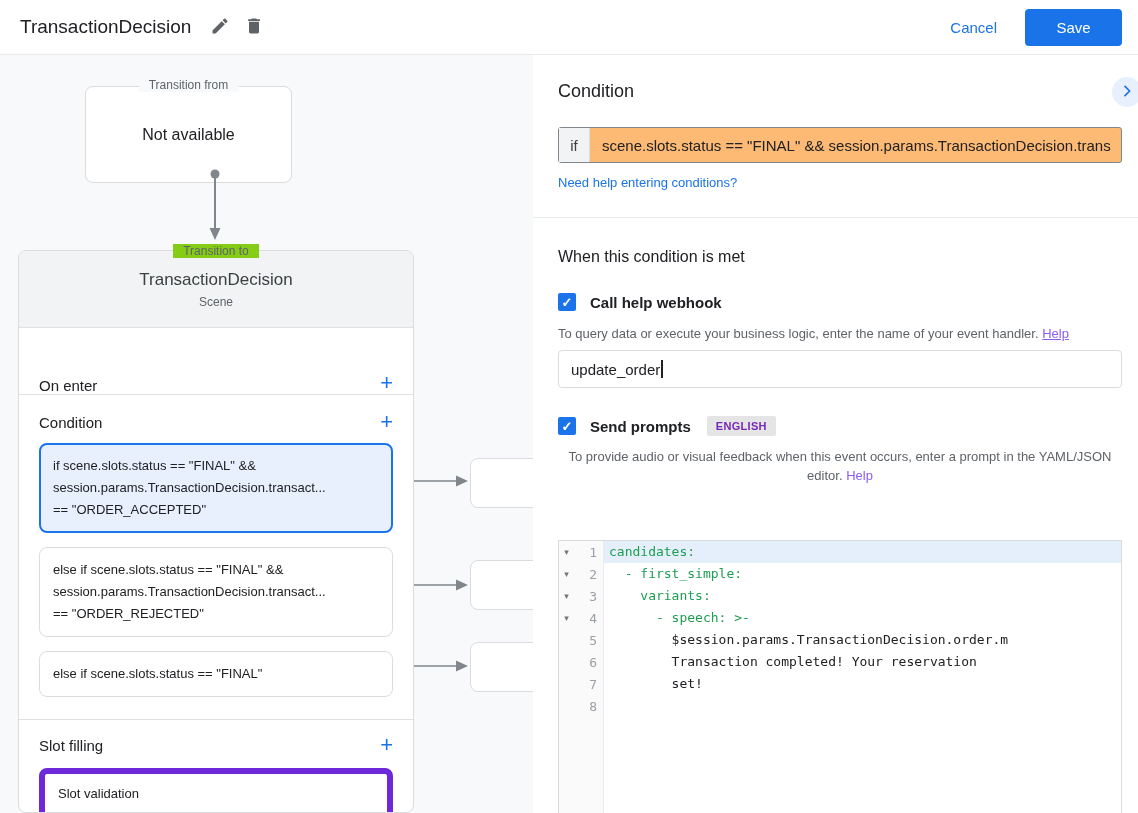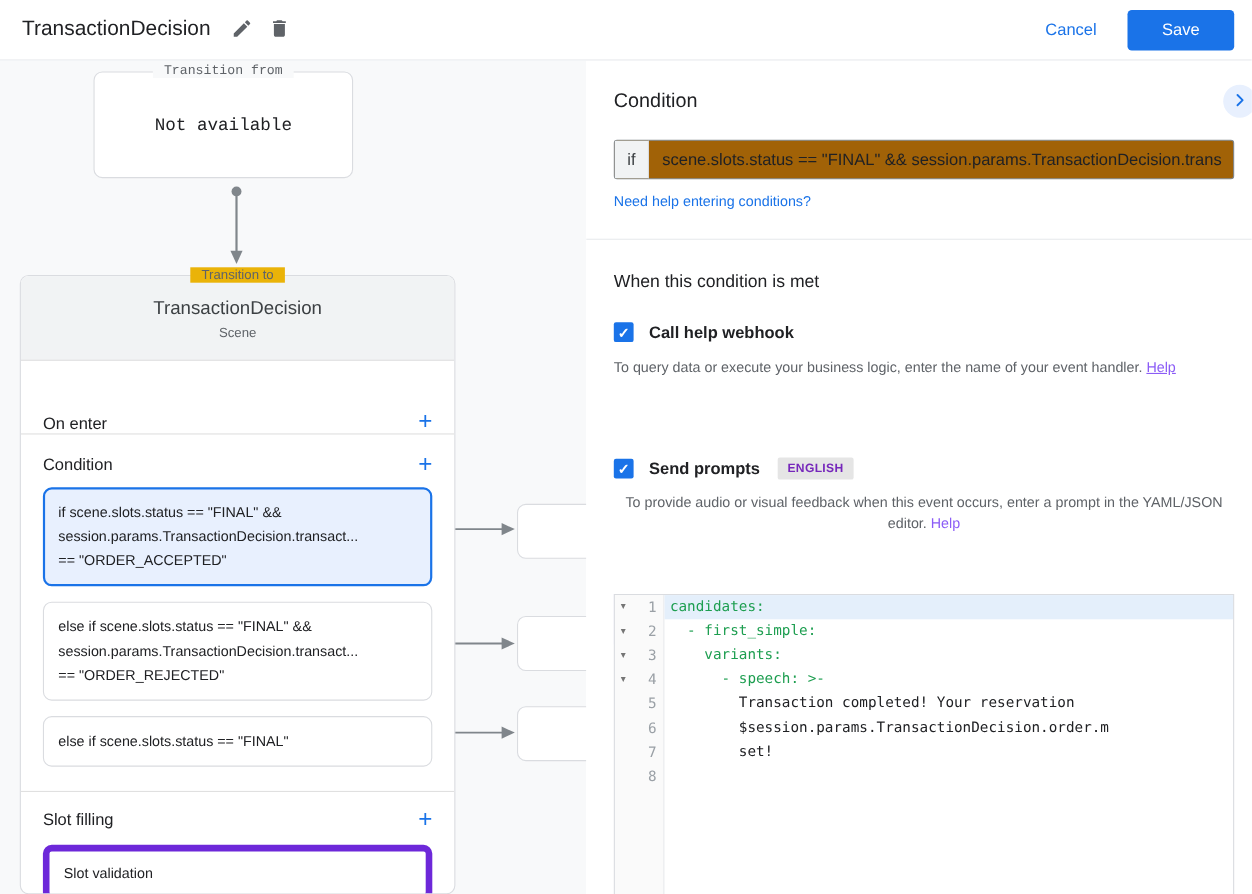--- a/index.html
+++ b/index.html
@@ -21,30 +21,30 @@
   .save-btn { width:97px; height:37px; background:#1a73e8; color:#fff; font-size:15px;
     font-weight:500; border:none; border-radius:4px; cursor:pointer; margin-right:16px; font-family:inherit; }
 
   
   .diagram { position:absolute; left:0; top:55px; width:533px; height:758px; background:#f8f9fa; z-index:1; overflow:hidden; }
 
   .flow-box { position:absolute; background:#fff; border:1px solid #dadce0; border-radius:8px; }
   .flow-legend { position:absolute; top:-9px; left:50%; transform:translateX(-50%);
     background:#f8f9fa; padding:0 10px; font-size:12px; color:#5f6368; white-space:nowrap; }
 
-  .tf-box { left:85px; top:10px; width:236px; height:97px;font-family:Liberation Mono, monospace; }
+  .tf-box { left:85px; top:31px; width:207px; height:97px; }
   .tf-content { position:absolute; top:0; left:0; right:0; bottom:0; display:flex;
     align-items:center; justify-content:center; font-size:16px; color:#202124; }
 
   .flow-arrow { position:absolute; left:205px; top:112px; z-index:1; }
 
   .scene-box { position:absolute; left:18px; top:195px; width:396px; height:563px; background:#fff;
     border:1px solid #dadce0; border-radius:8px; overflow:hidden; }
   .scene-legend { position:absolute; top:186px; left:18px; width:396px; text-align:center; z-index:2; }
-  .scene-legend span { background:#eab308; padding:0 10px; font-size:12px; color:#5f6368; }
+  .scene-legend span { background:#84cc16; padding:0 10px; font-size:12px; color:#5f6368; }
 
   .scene-header { height:77px; background:#f1f3f4; border-bottom:1px solid #e0e0e0;
     display:flex; flex-direction:column; align-items:center; justify-content:center; }
   .scene-name { font-size:17px; color:#3c4043; }
   .scene-type { font-size:12px; color:#5f6368; margin-top:5px; }
 
   .row-section { display:flex; align-items:flex-end; justify-content:space-between;
     padding:0 20px; height:67px; border-bottom:1px solid #e0e0e0; }
   .section-label { font-size:15px; color:#202124; }
   .plus-btn { color:#1a73e8; font-size:22px; font-weight:300; background:none; border:none;
@@ -68,21 +68,21 @@
   
   .panel { position:absolute; left:533px; top:55px; width:605px; height:758px; background:#fff;
     z-index:2; }
   .panel-inner { position:relative; width:100%; height:100%; padding:0 16px 0 25px; }
 
   .panel-title { position:absolute; left:25px; top:26px; font-size:18px; color:#202124; }
   .collapse-btn { position:absolute; left:579px; top:22px; width:30px; height:30px; border-radius:50%;
     background:#e8f0fe; border:none; cursor:pointer; display:flex; align-items:center; justify-content:center; }
 
   .if-row { position:absolute; left:25px; top:72px; width:564px; height:36px;
-    border:1px solid #80868b; border-radius:3px; display:flex; background:#a16207; }
+    border:1px solid #80868b; border-radius:3px; display:flex; background:#fdba74; }
   .if-cell { width:31px; background:#f1f3f4; border-right:1px solid #dadce0;
     display:flex; align-items:center; justify-content:center; font-size:15px; color:#3c4043; }
   .if-value { flex:1; display:flex; align-items:center; padding-left:12px; font-size:15px;
     color:#202124; white-space:nowrap; overflow:hidden; }
 
   .cond-help { position:absolute; left:25px; top:120px; font-size:13px; color:#1a73e8;
     text-decoration:none; cursor:pointer; }
 
   .panel-divider { position:absolute; left:0; top:162px; width:605px; height:1px; background:#e8eaed; }
 
@@ -258,20 +258,24 @@
         <span class="checkbox">
           <span>✓</span>
         </span>
         <span class="check-label">Call help webhook</span>
       </div>
 
       <div class="helper helper-webhook">
         <span>To query data or execute your business logic, enter the name of your event handler. </span><a class="help-link">Help</a>
       </div>
 
+      <div class="webhook-input">
+        <span>update_order</span>
+          <span class="caret"></span>
+      </div>
 
       <div class="check-row row-prompts">
         <span class="checkbox">
           <span>✓</span>
         </span>
         <span class="check-label">Send prompts</span>
         <span class="badge">ENGLISH</span>
       </div>
 
       <div class="helper helper-prompts">
@@ -316,22 +320,22 @@
           <div class="gutter-cell">
               <span class="fold"></span>
               <span class="lnum">8</span>
             </div>
         </div>
         <div class="code-area">
           <div class="code-line key hl">candidates:</div>
           <div class="code-line key">  - first_simple:</div>
           <div class="code-line key">    variants:</div>
           <div class="code-line key">      - speech: &gt;-</div>
+          <div class="code-line plain">        $session.params.TransactionDecision.order.m</div>
           <div class="code-line plain">        Transaction completed! Your reservation</div>
-          <div class="code-line plain">        $session.params.TransactionDecision.order.m</div>
           <div class="code-line plain">        set!</div>
           <div class="code-line plain"></div>
         </div>
       </div>
 
     </div>
   </div>
 
 </div>
 

